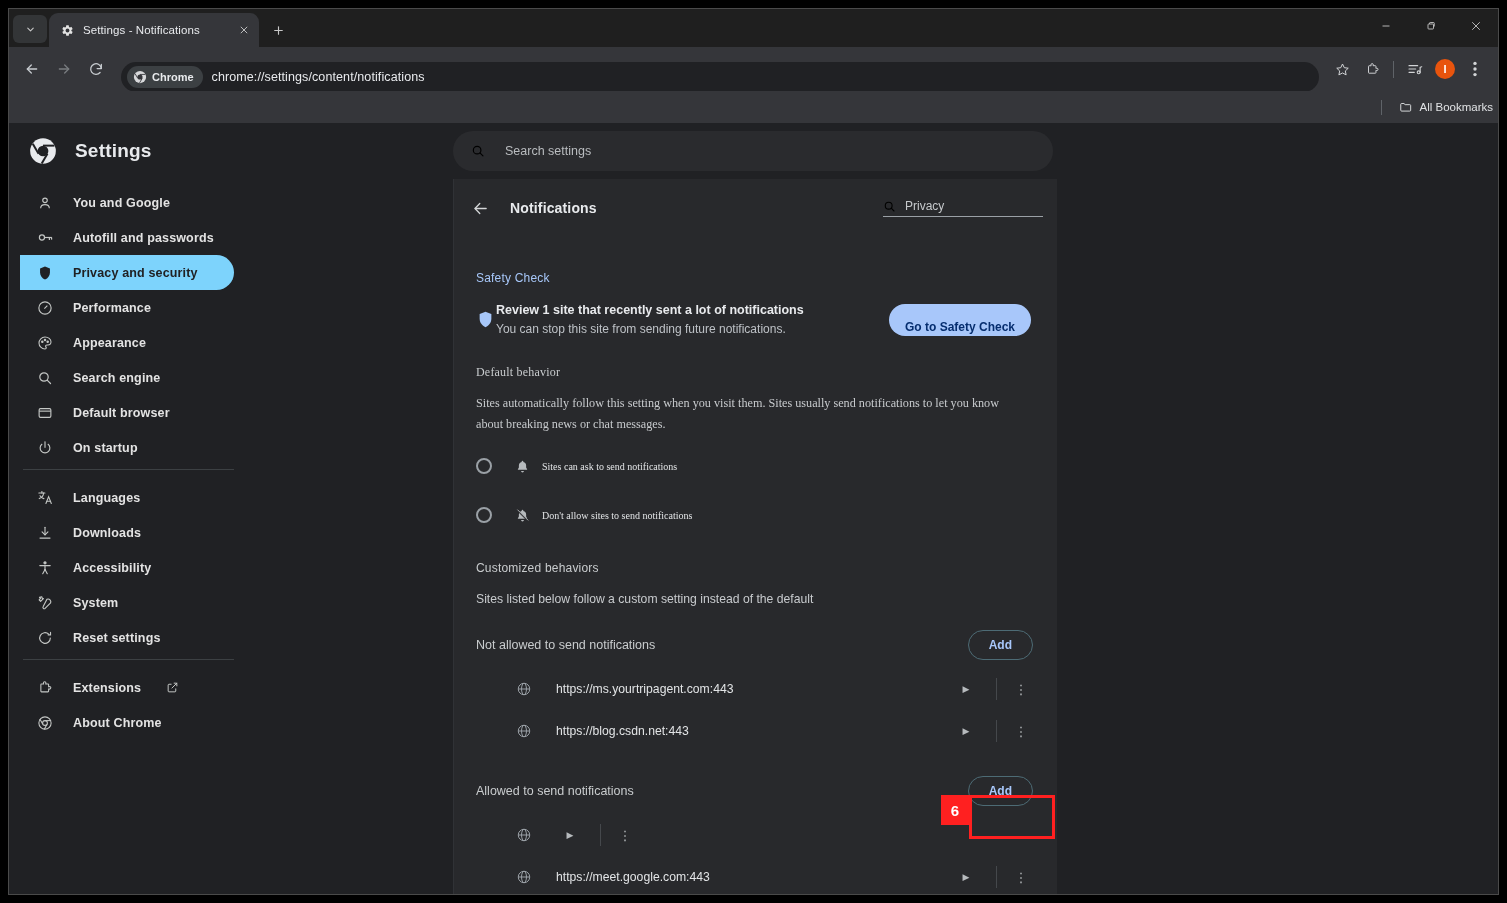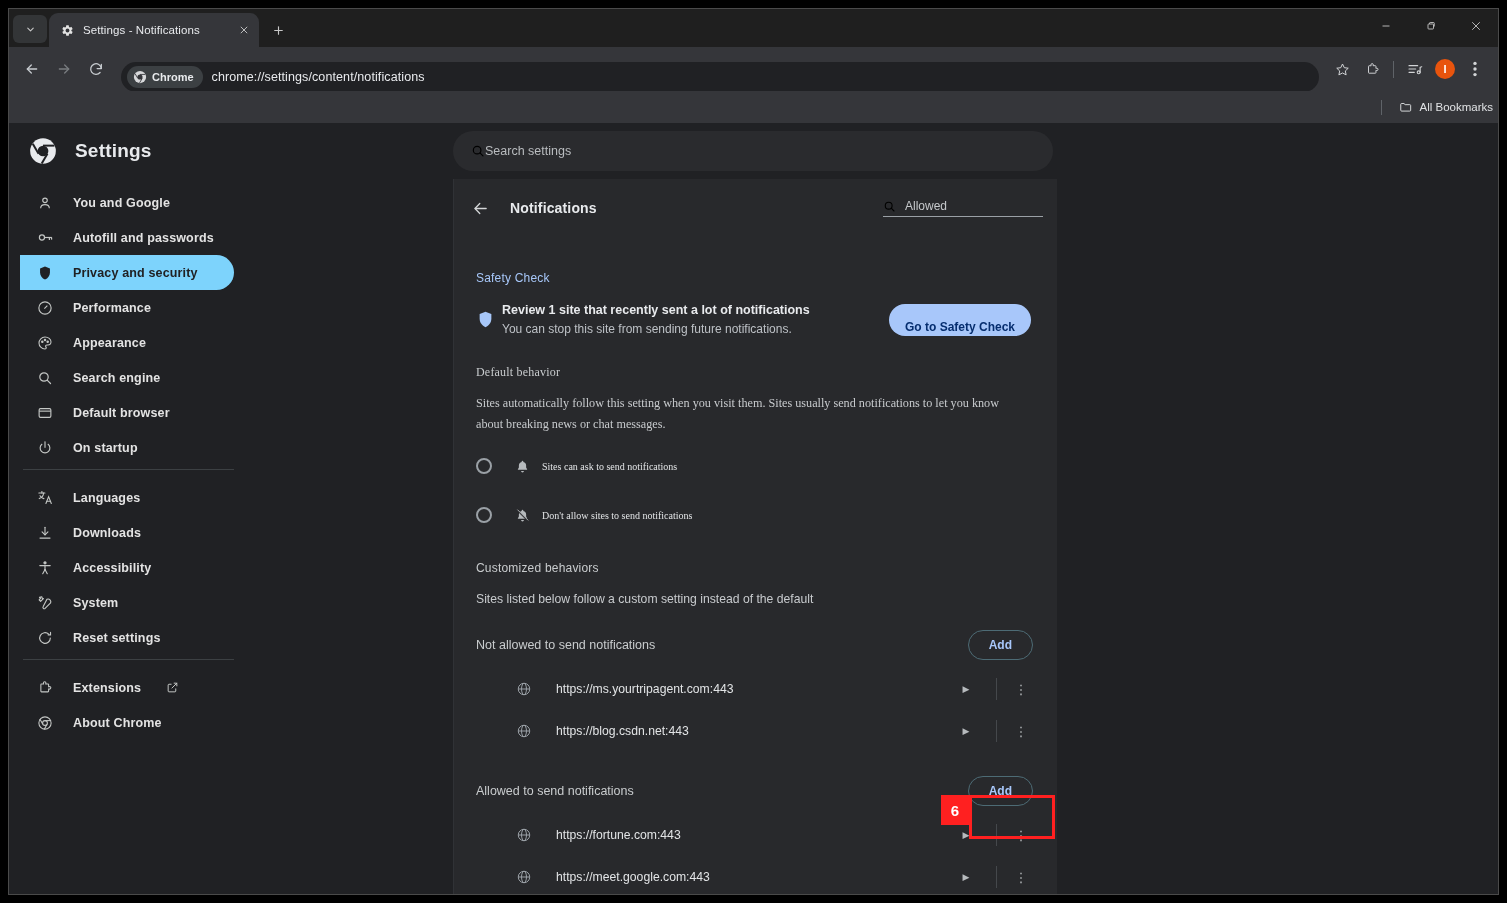--- a/index.html
+++ b/index.html
@@ -191,21 +191,21 @@
     padding-left: 20px;
   }
   #brand .logo { width: 28px; height: 28px; }
   #brand .title {
     font-size: 19px; color: #e8eaed; font-weight: bold; letter-spacing: .2px;
   }
   #settings-search {
     width: 600px; height: 40px;
     background: #2a2b2e;
     border-radius: 20px;
-    display: flex; align-items: center; gap: 0;
+    display: flex; align-items: center; gap: 20px;
     padding: 0 18px;
     cursor: text;
   }
   #settings-search .ph { font-size: 12.5px; color: #b9bcbf; }
 
   #sidebar {
     position: absolute; left: 0; top: 56px;
     width: 444px; bottom: 0;
     background: #202124;
     padding-top: 6px;
@@ -267,21 +267,21 @@
   #card-search .ph { font-size: 12px; color: #c6c9cc; }
 
   .section { padding: 0 22px 0 22px; }
   .sec-title {
     font-size: 12px; color: #a7c7f9; letter-spacing: .2px;
     margin-bottom: 16px;
   }
   .sec-title.plain { color: #c9ccce; }
 
   .safety-row {
-    display: flex; align-items: center; gap: 6px;
+    display: flex; align-items: center; gap: 0;
     padding-right: 4px;
   }
   .safety-icon { width: 20px; flex: 0 0 20px; color: #a7c7f9; display:flex; align-items:center; }
   .safety-text { flex: 1; }
   .safety-text .t1 { font-size: 12.5px; font-weight: bold; color: #e8eaed; line-height: 18px;}
   .safety-text .t2 { font-size: 12px; color: #bdc1c6; line-height: 18px; margin-top: 1px;}
   .btn-filled {
     background: #a8c7fa; color: #062e6f;
     border: none; border-radius: 16px;
     height: 32px; padding: 16px 16px;
@@ -719,21 +719,21 @@
             </svg>
         </span>
         <span class="h1">Notifications</span>
         <span id="card-search">
           <span>
             <svg width="13" height="13" viewBox="0 0 24 24" fill="none" stroke="currentColor" stroke-width="2" stroke-linecap="round">
                 <circle cx="10.5" cy="10.5" r="6.3"></circle>
                 <line x1="15.2" y1="15.2" x2="20.3" y2="20.3"></line>
               </svg>
           </span>
-          <span class="ph">Allowed</span>
+          <span class="ph">Privacy</span>
         </span>
       </div>
 
       <div class="section" style="margin-top:34px;">
         <div class="sec-title">Safety Check</div>
         <div class="safety-row">
           <span class="safety-icon">
             <svg width="19" height="19" viewBox="0 0 24 24" fill="currentColor">
                 <path d="M12 2.2 4.6 5.2v6c0 4.6 3.1 8.8 7.4 10.6 4.3-1.8 7.4-6 7.4-10.6v-6z"></path>
               </svg>
@@ -816,21 +816,20 @@
         </div>
 
         <div class="site-row">
           <span class="globe">
               <svg width="16" height="16" viewBox="0 0 24 24" fill="none" stroke="currentColor" stroke-width="1.5">
                 <circle cx="12" cy="12" r="8.6"></circle>
                 <ellipse cx="12" cy="12" rx="3.7" ry="8.6"></ellipse>
                 <line x1="3.6" y1="12" x2="20.4" y2="12"></line>
               </svg>
             </span>
-          <span class="name">https://fortune.com:443</span>
           <span class="chev">▶</span>
           <span class="vsep"></span>
           <span class="dots">⋮</span>
         </div>
 
         <div class="site-row">
           <span class="globe">
               <svg width="16" height="16" viewBox="0 0 24 24" fill="none" stroke="currentColor" stroke-width="1.5">
                 <circle cx="12" cy="12" r="8.6"></circle>
                 <ellipse cx="12" cy="12" rx="3.7" ry="8.6"></ellipse>

